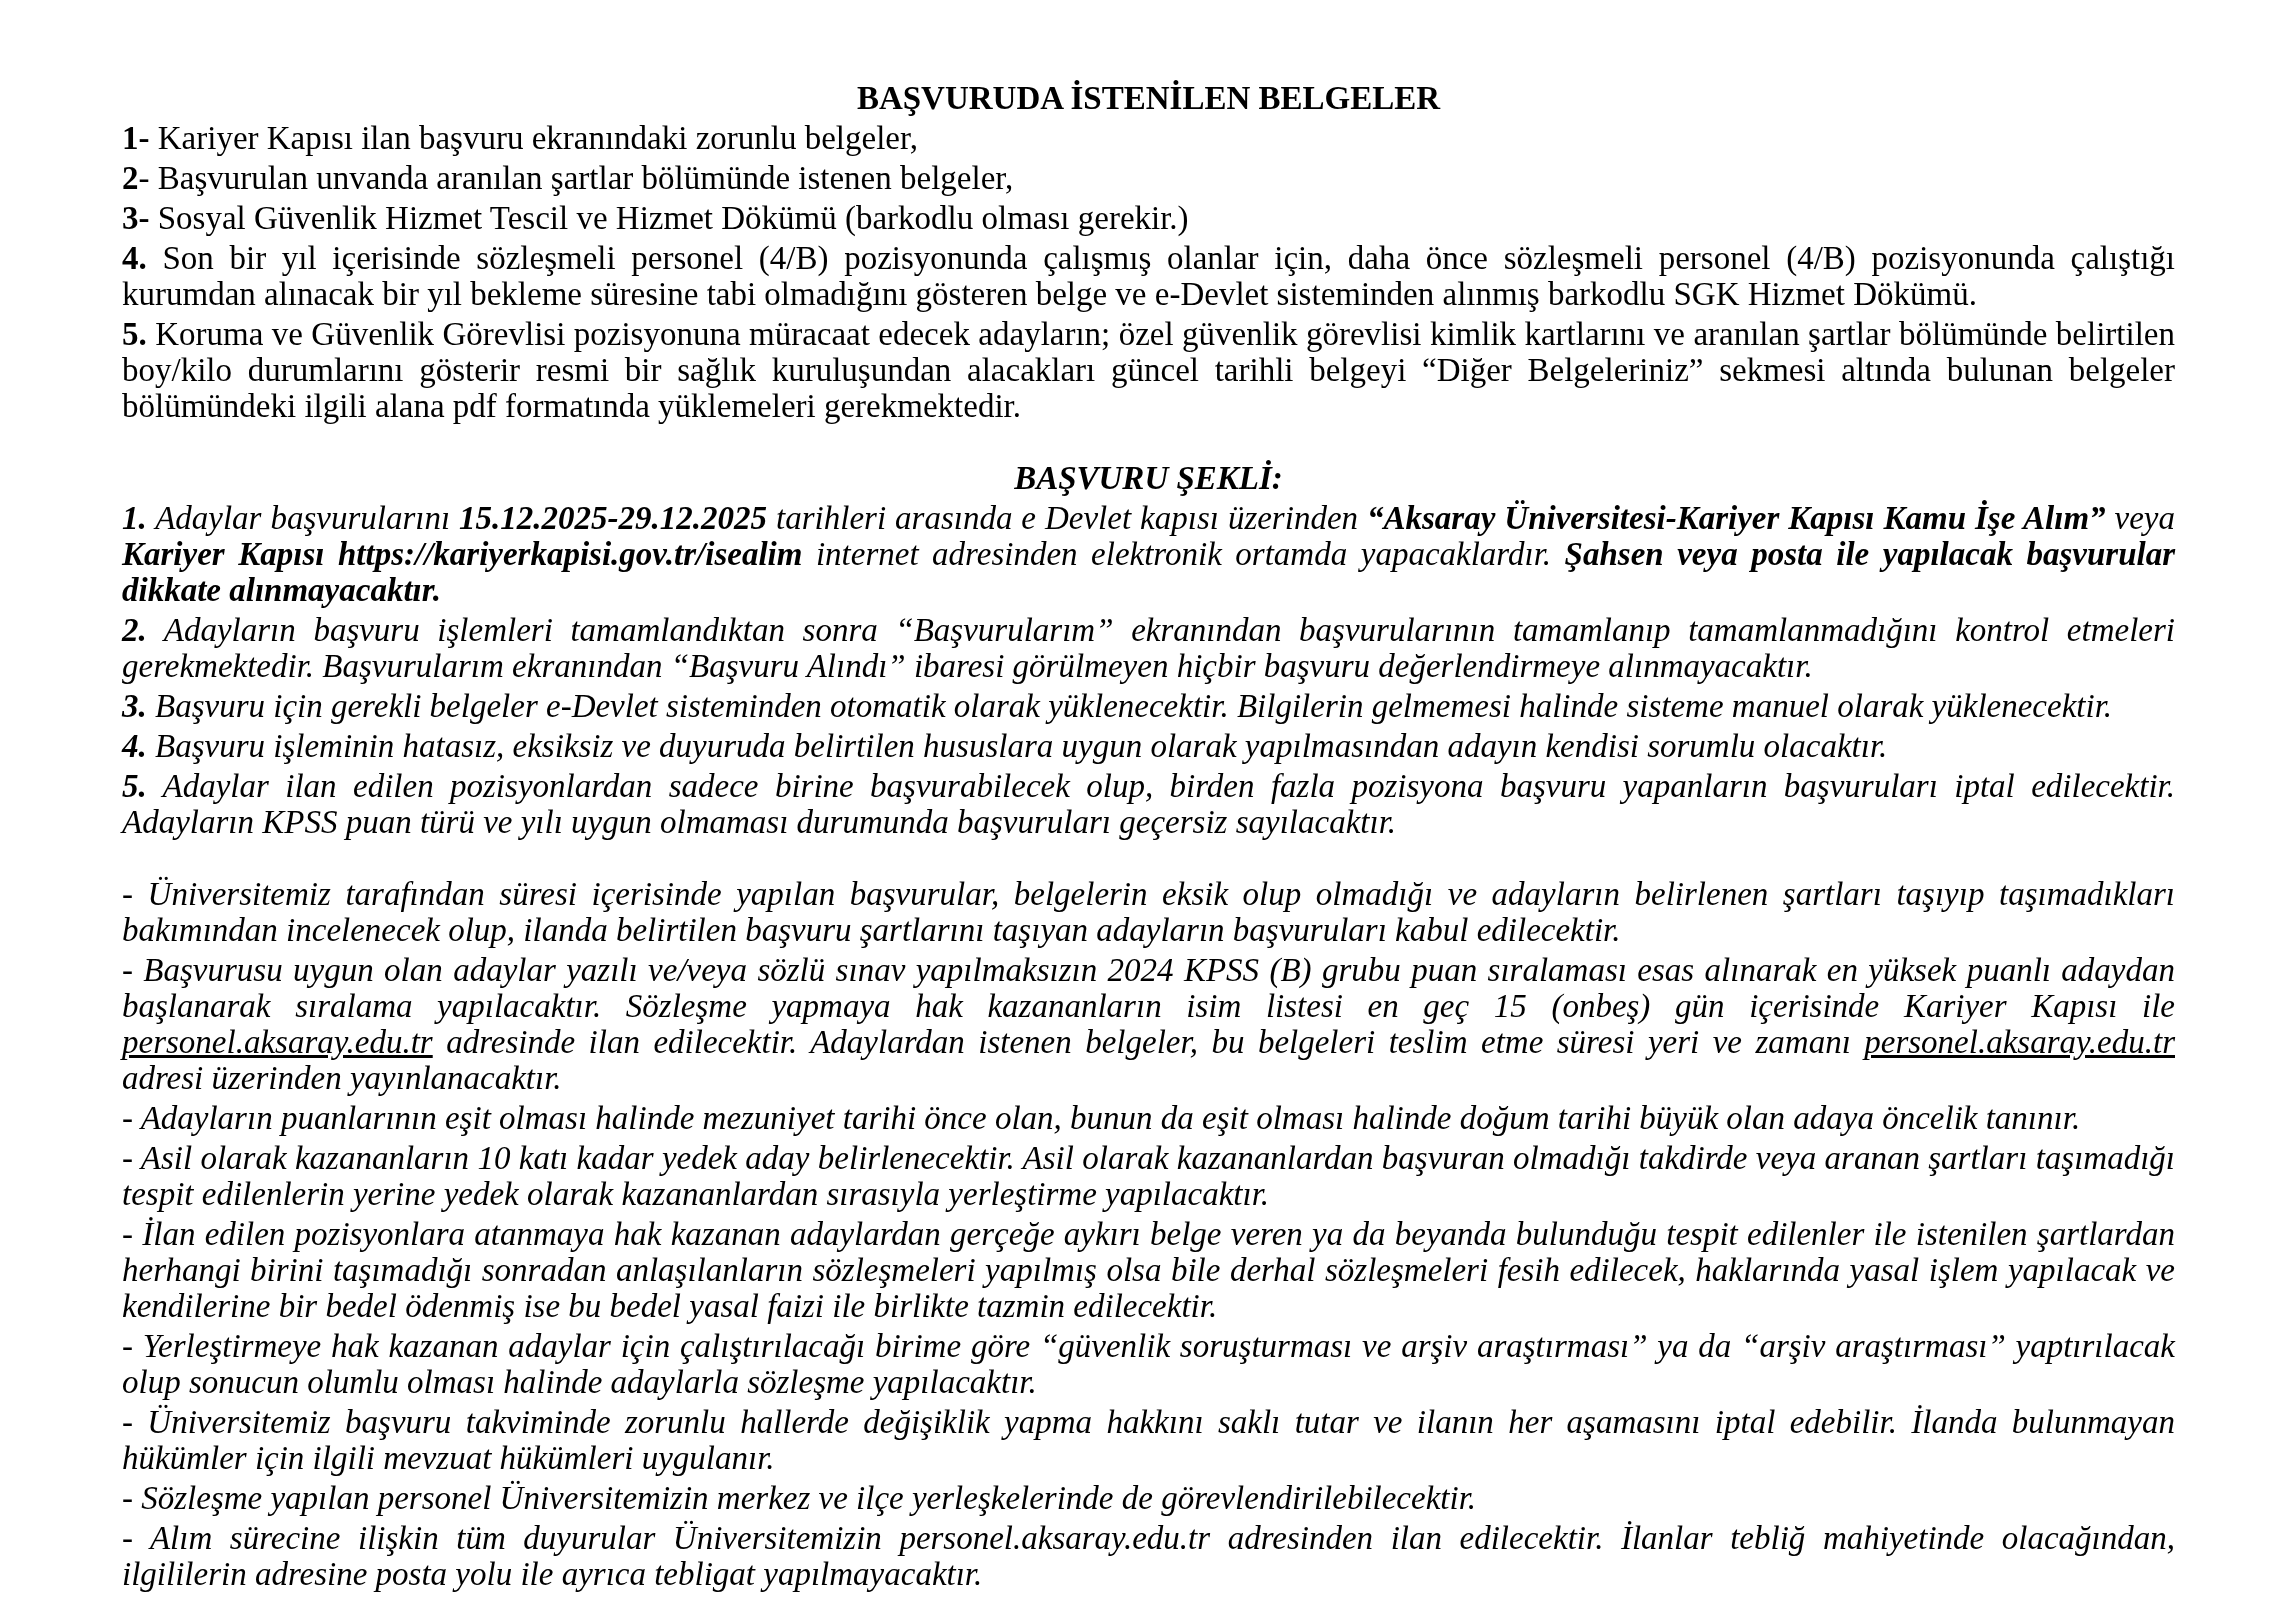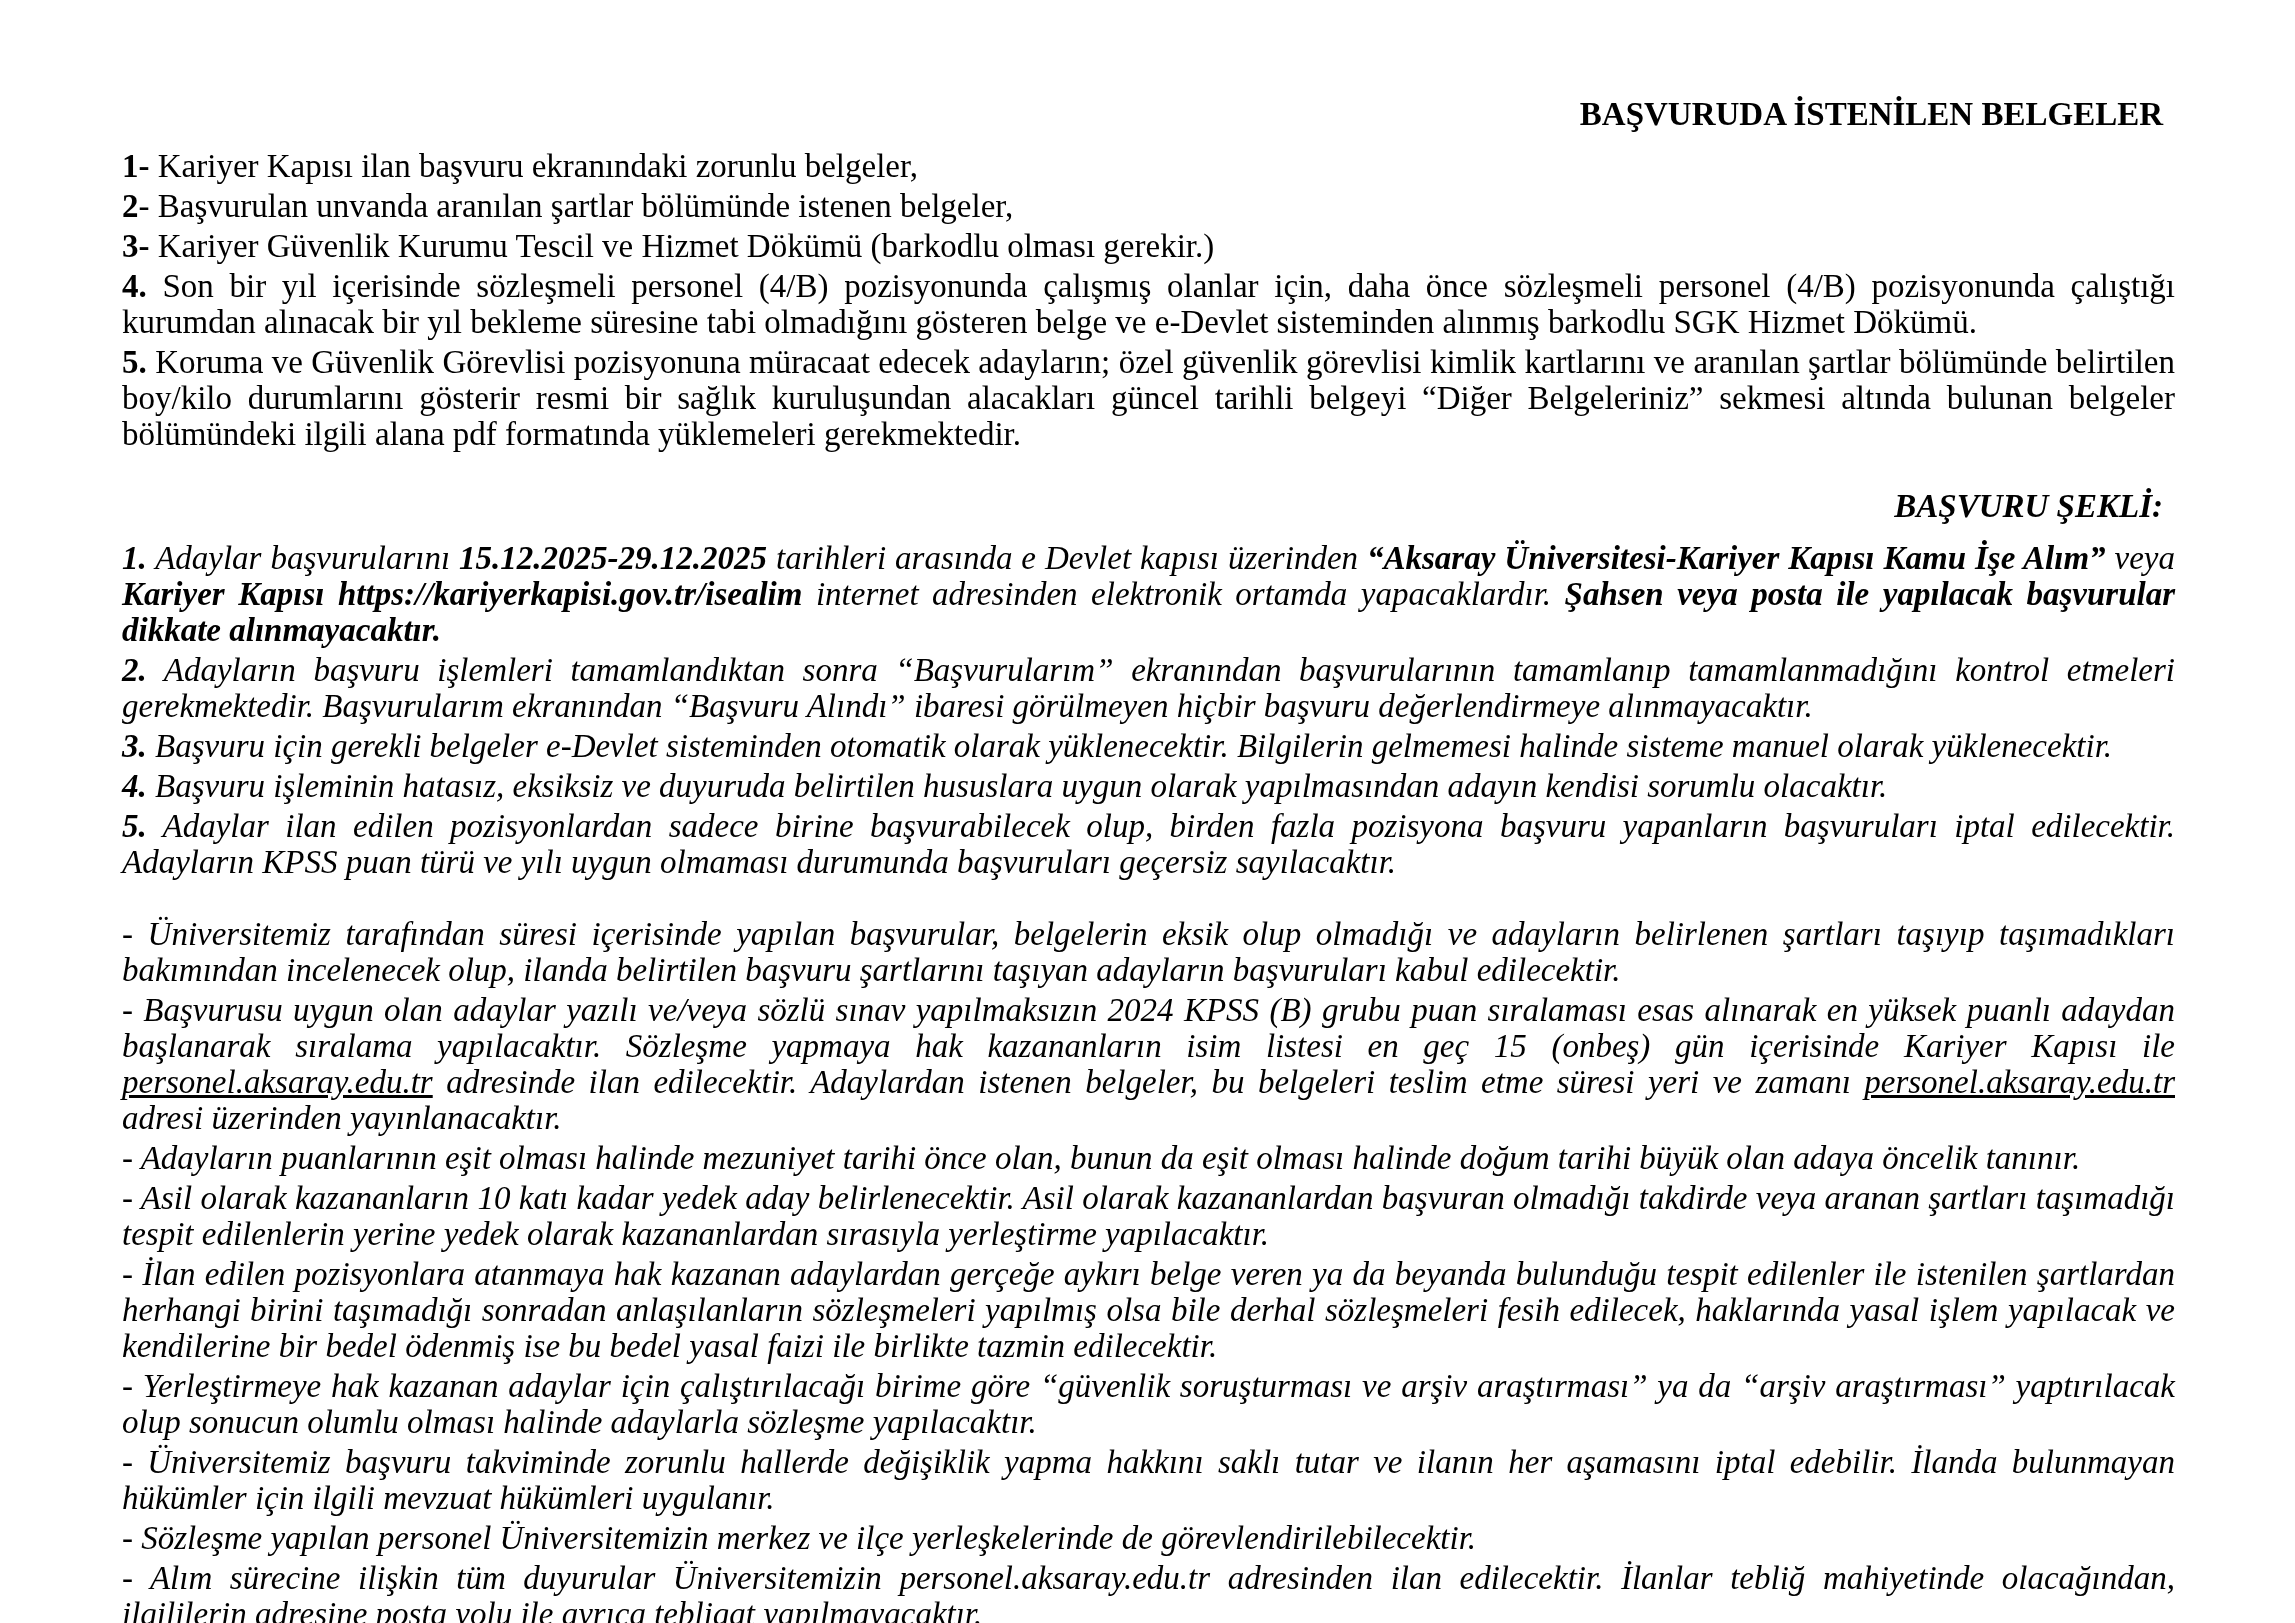--- a/index.html
+++ b/index.html
@@ -16,44 +16,44 @@
     background: #ffffff;
     color: #000000;
     font-family: "Liberation Serif", "DejaVu Serif", serif;
     font-size: 33px;
     line-height: 36px;
     overflow: hidden;
   }
   .doc-section { margin: 0; }
   .doc-section + .doc-section { margin-top: 36px; font-style: italic; }
   .heading {
-    margin: 16px;
+    margin: 0;
     font-weight: bold;
-    text-align: right;
+    text-align: center;
   }
   .para {
     margin: 4px;
     text-align: justify;
   }
   .para b { font-weight: bold; }
   a.doclink {
     color: #000000;
     text-decoration: underline;
     cursor: pointer;
   }
 </style>
 </head>
 <body>
 
 <div class="page">
     <div class="doc-section">
       <p class="heading">BAŞVURUDA İSTENİLEN BELGELER</p>
       <p class="para"><b>1-</b><span> Kariyer Kapısı ilan başvuru ekranındaki zorunlu belgeler,</span></p>
       <p class="para"><b>2</b><span>- Başvurulan unvanda aranılan şartlar bölümünde istenen belgeler,</span></p>
-      <p class="para"><b>3-</b><span> Kariyer Güvenlik Kurumu Tescil ve Hizmet Dökümü (barkodlu olması gerekir.)</span></p>
+      <p class="para"><b>3-</b><span> Sosyal Güvenlik Hizmet Tescil ve Hizmet Dökümü (barkodlu olması gerekir.)</span></p>
       <p class="para"><b>4.</b><span> Son bir yıl içerisinde sözleşmeli personel (4/B) pozisyonunda çalışmış olanlar için, daha önce sözleşmeli personel (4/B)  pozisyonunda çalıştığı kurumdan alınacak bir yıl bekleme süresine tabi olmadığını gösteren belge ve e-Devlet sisteminden alınmış barkodlu SGK Hizmet Dökümü.</span></p>
       <p class="para"><b>5.</b><span> Koruma ve Güvenlik Görevlisi pozisyonuna müracaat edecek adayların; özel güvenlik görevlisi kimlik kartlarını ve aranılan şartlar bölümünde belirtilen boy/kilo durumlarını gösterir resmi bir sağlık kuruluşundan alacakları güncel tarihli belgeyi “Diğer Belgeleriniz” sekmesi altında bulunan belgeler bölümündeki ilgili alana pdf formatında yüklemeleri gerekmektedir.</span></p>
     </div>
     <div class="doc-section">
       <p class="heading">BAŞVURU ŞEKLİ:</p>
       <p class="para"><b>1.</b><span> Adaylar başvurularını </span><b>15.12.2025-29.12.2025</b><span> tarihleri arasında e Devlet kapısı üzerinden </span><b>“Aksaray Üniversitesi-Kariyer Kapısı Kamu İşe Alım”</b><span> veya </span><b>Kariyer Kapısı https://kariyerkapisi.gov.tr/isealim</b><span> internet adresinden elektronik ortamda yapacaklardır. </span><b>Şahsen veya posta ile yapılacak başvurular dikkate alınmayacaktır.</b></p>
       <p class="para"><b>2.</b><span> Adayların başvuru işlemleri tamamlandıktan sonra “Başvurularım” ekranından başvurularının tamamlanıp tamamlanmadığını kontrol etmeleri gerekmektedir. Başvurularım ekranından “Başvuru Alındı” ibaresi görülmeyen hiçbir başvuru değerlendirmeye alınmayacaktır.</span></p>
       <p class="para"><b>3.</b><span> Başvuru için gerekli belgeler e-Devlet sisteminden otomatik olarak yüklenecektir. Bilgilerin gelmemesi halinde sisteme manuel olarak yüklenecektir.</span></p>
       <p class="para"><b>4.</b><span> Başvuru işleminin hatasız, eksiksiz ve duyuruda belirtilen hususlara uygun olarak yapılmasından adayın kendisi sorumlu olacaktır.</span></p>
       <p class="para"><b>5.</b><span> Adaylar ilan edilen pozisyonlardan sadece birine başvurabilecek olup, birden fazla pozisyona başvuru yapanların başvuruları iptal edilecektir. Adayların KPSS puan türü ve yılı uygun olmaması durumunda başvuruları geçersiz sayılacaktır.</span></p>

